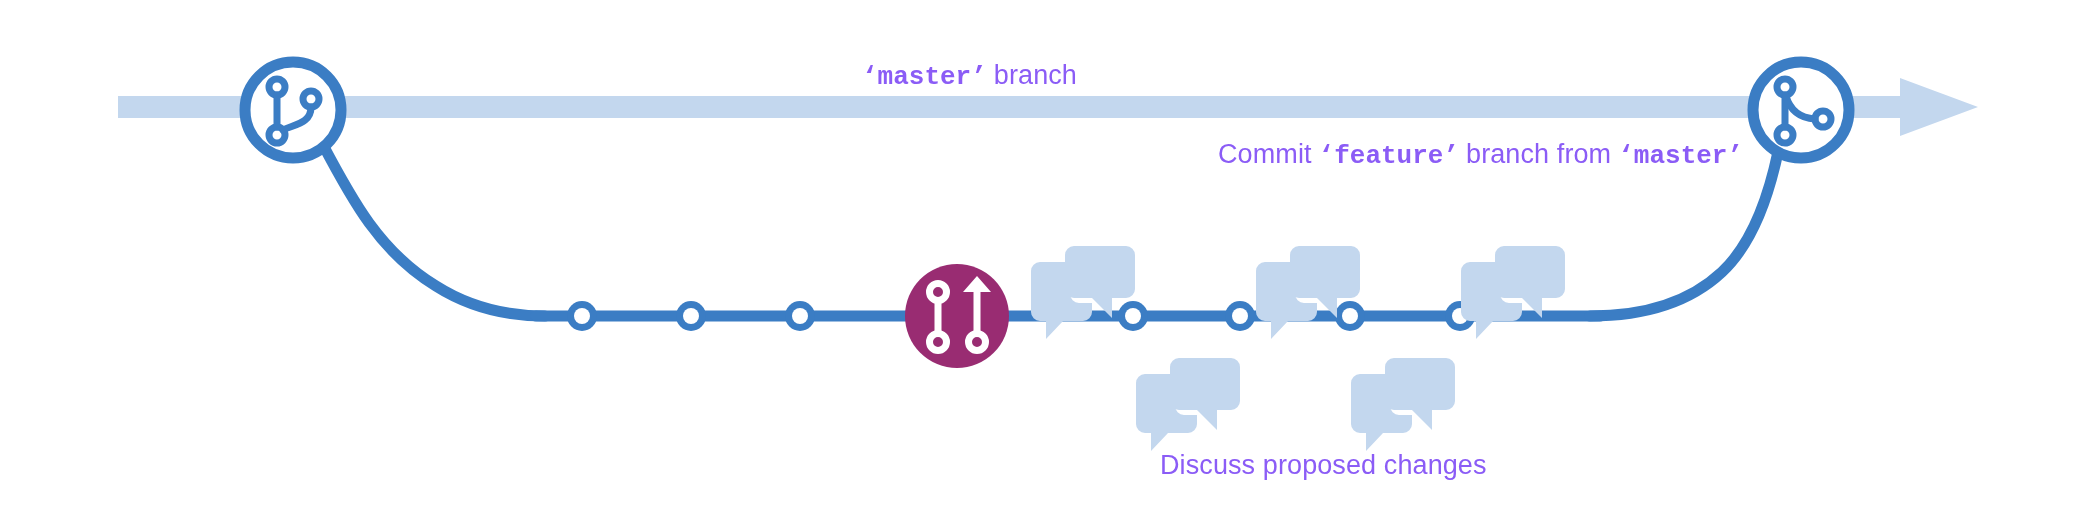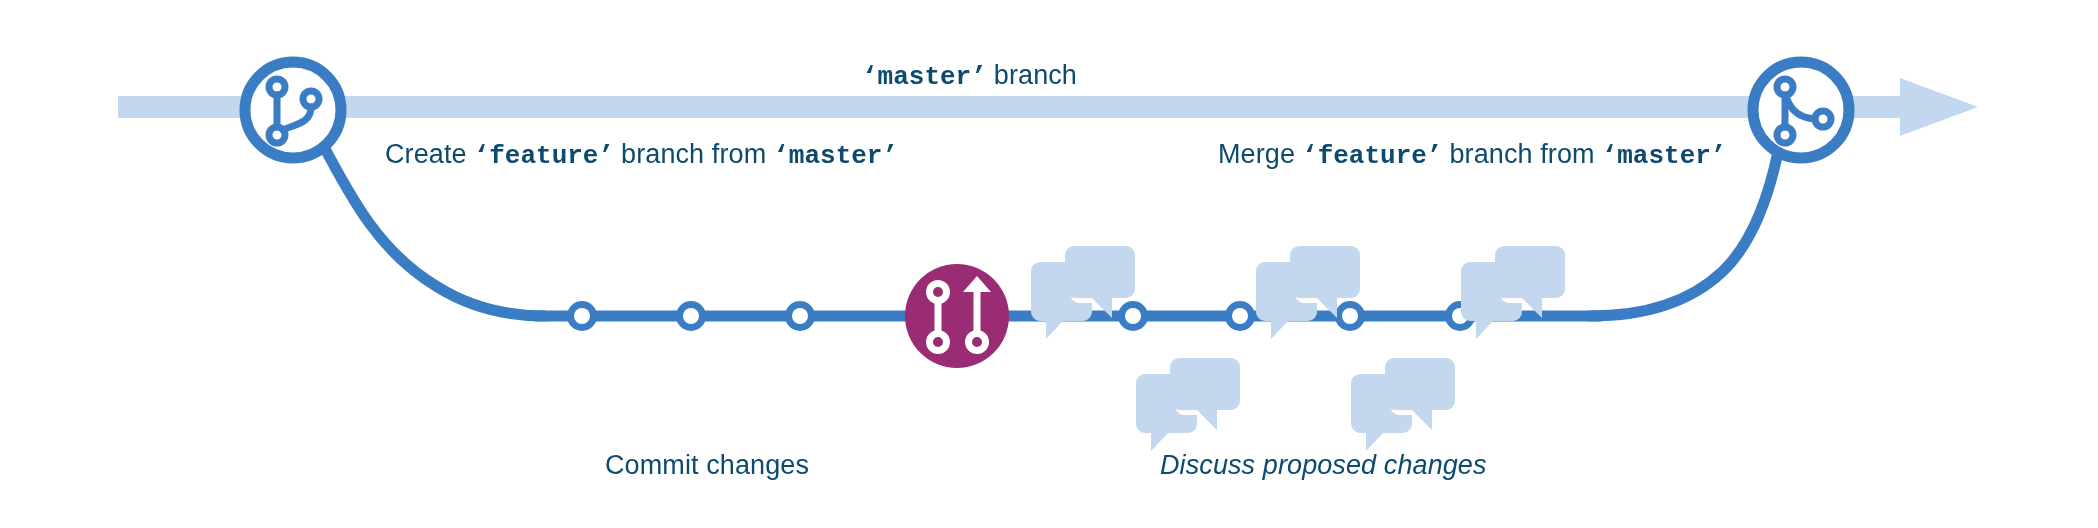--- a/index.html
+++ b/index.html
@@ -22,21 +22,21 @@
     position: absolute;
     left: 0;
     top: 0;
     width: 2098px;
     height: 528px;
     display: block;
   }
   .lbl {
     position: absolute;
     white-space: nowrap;
-    color: #0c4a6e;
+    color: #8b5cf6;
     font-family: "Liberation Sans", sans-serif;
     font-weight: 400;
   }
   .lbl-sans {
     font-size: 27px;
     letter-spacing: 0.1px;
   }
   .mono {
     font-family: "Liberation Mono", "DejaVu Sans Mono", monospace;
     font-weight: 700;
@@ -59,21 +59,20 @@
     left: 605px;
     top: 450px;
   }
   #label-submit-pr {
     left: 853px;
     top: 450px;
   }
   #label-discuss {
     left: 1160px;
     top: 450px;
-    font-style: italic;
   }
   .sp { display: inline-block; width: 7px; }
 </style>
 </head>
 <body>
 
 <div id="stage">
 
   <svg id="diagram-svg" viewBox="0 0 2098 528" xmlns="http://www.w3.org/2000/svg">
 
@@ -186,26 +185,22 @@
       </g>
       <path d="M977 276 L963 292 L991 292 Z" fill="#ffffff"></path>
     </g>
 
   </svg>
 
   <div class="lbl lbl-sans" id="label-master-branch">
     <span class="mono">‘master’</span><span class="sp"></span><span>branch</span>
   </div>
 
-  <div class="lbl lbl-sans" id="label-create-branch">
-    <span>Create</span><span class="sp"></span><span class="mono">‘feature’</span><span class="sp"></span><span>branch from</span><span class="sp"></span><span class="mono">‘master’</span>
+
+  <div class="lbl lbl-sans" id="label-merge-branch">
+    <span>Commit</span><span class="sp"></span><span class="mono">‘feature’</span><span class="sp"></span><span>branch from</span><span class="sp"></span><span class="mono">‘master’</span>
   </div>
 
-  <div class="lbl lbl-sans" id="label-merge-branch">
-    <span>Merge</span><span class="sp"></span><span class="mono">‘feature’</span><span class="sp"></span><span>branch from</span><span class="sp"></span><span class="mono">‘master’</span>
-  </div>
-
-  <div class="lbl lbl-sans" id="label-commit-changes">Commit changes</div>
 
 
   <div class="lbl lbl-sans" id="label-discuss">Discuss proposed changes</div>
 
 </div>
 
 </body></html>

